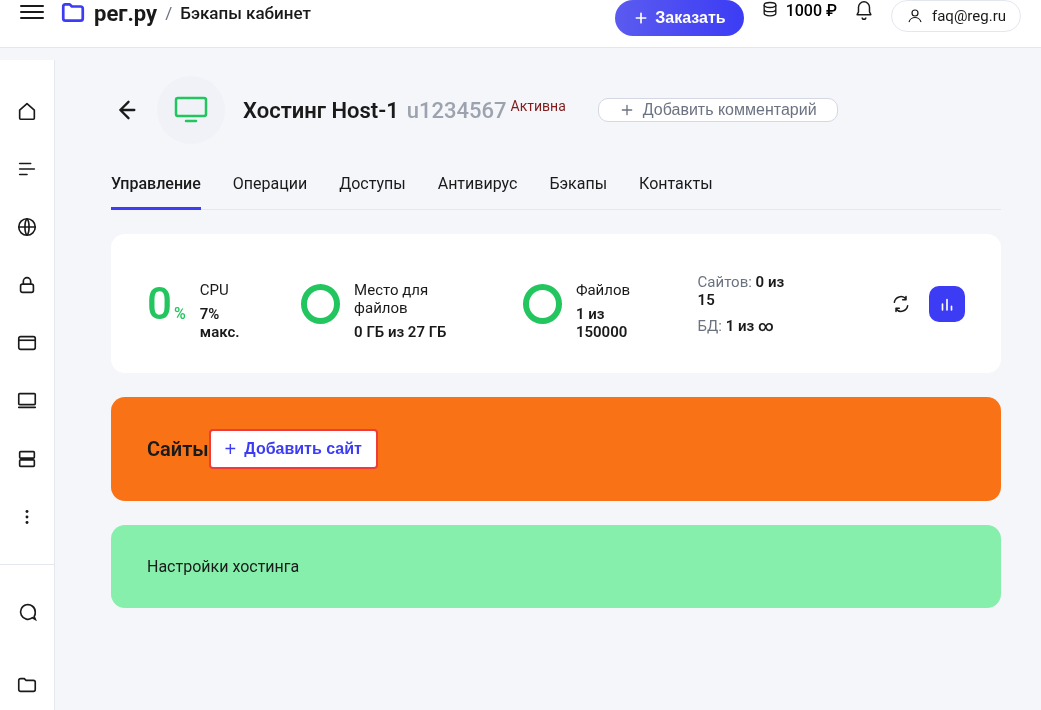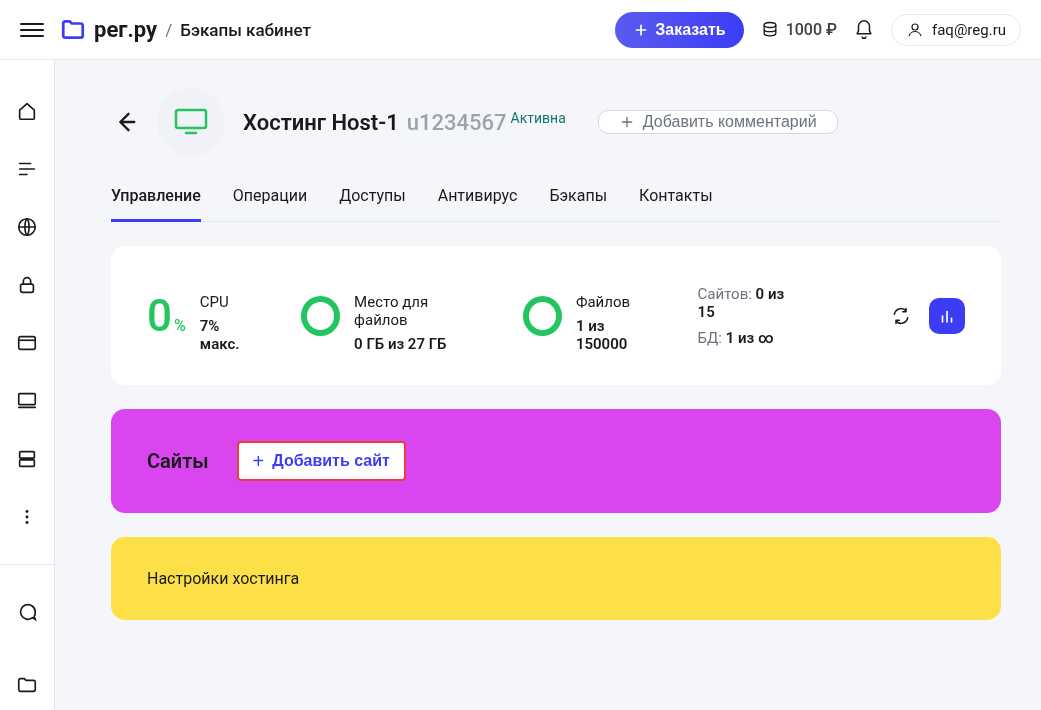--- a/index.html
+++ b/index.html
@@ -7,23 +7,23 @@
     font-family: -apple-system, BlinkMacSystemFont, "Segoe UI", Roboto, Arial, sans-serif;
     background: #f5f6fa;
     color: #1a1a1a;
     width: 1041px;
     height: 710px;
     overflow: hidden;
   }
   
   .header {
     display: flex;
-    align-items: center;
-    height: 60px;
-    padding: 8px 20px;
+    align-items: flex-start;
+    height: 48px;
+    padding: 0 20px;
     background: #fff;
     border-bottom: 1px solid #e5e7ef;
     gap: 16px;
   }
   .hamburger {
     width: 24px; height: 24px;
     display: flex; flex-direction: column; justify-content: center; gap: 4px;
     cursor: pointer;
   }
   .hamburger span { height: 2px; background: #1a1a1a; border-radius: 1px; }
@@ -31,21 +31,21 @@
   .logo-icon { width: 26px; height: 26px; }
   .logo-slash { color: #6b7280; font-weight: 400; font-size: 17px; }
   .logo-sub { color: #1a1a1a; font-weight: 500; font-size: 17px; }
   .spacer { flex: 1; }
   .order-btn {
     display: flex; align-items: center; gap: 6px;
     background: linear-gradient(90deg,#5b5bf0,#3c3cf5);
     color: #fff; font-weight: 600; font-size: 16px;
     padding: 9px 18px; border: none; border-radius: 22px; cursor: pointer;
   }
-  .balance { display: flex; align-items: center; gap: 6px; font-size: 16px; font-weight: 500; color: #404040; }
+  .balance { display: flex; align-items: center; gap: 6px; font-size: 16px; font-weight: 500; color: #000000; }
   .bell { width: 22px; height: 22px; }
   .acct-chip {
     display: flex; align-items: center; gap: 8px;
     border: 1px solid #e5e7ef; border-radius: 20px;
     padding: 6px 14px; font-size: 15px; cursor: pointer;
   }
   
   .sidebar {
     position: absolute; left: 0; top: 60px; bottom: 0;
     width: 55px; background: #fff; border-right: 1px solid #e5e7ef;
@@ -62,21 +62,21 @@
   .page-head { display: flex; align-items: center; gap: 18px; }
   .back-btn { width: 28px; height: 28px; cursor: pointer; }
   .host-icon-wrap {
     width: 68px; height: 68px; border-radius: 50%;
     background: #f0f2f8; display: flex; align-items: center; justify-content: center;
   }
   .host-icon { width: 34px; height: 28px; }
   .head-text { display: flex; flex-direction: row; gap: 4px; }
   .title-row { display: flex; align-items: baseline; gap: 8px; font-size: 22px; font-weight: 600; }
   .title-id { color: #9ca3af; font-weight: 500; }
-  .status { color: #0f766e; font-size: 14px; }
+  .status { color: #7f1d1d; font-size: 14px; }
   .comment-btn {
     margin-left: 14px;
     display: flex; align-items: center; gap: 8px;
     border: 1px solid #d5d8e4; background: #fff;
     color: #6b7280; font-size: 16px;
     padding: 2px 20px; border-radius: 10px; cursor: pointer;
   }
   
   .tabs {
     display: flex; gap: 32px; margin-top: 30px;
@@ -109,34 +109,34 @@
   .kv-row { color: #6b7280; }
   .kv-row b { color: #1a1a1a; font-weight: 600; }
   .action-icons { display: flex; gap: 10px; align-items: center; }
   .round-icon {
     width: 36px; height: 36px; border-radius: 10px;
     display: flex; align-items: center; justify-content: center; cursor: pointer;
   }
   .round-icon.filled { background: #3c3cf5; }
   
   .sites-card {
-    background: #d946ef; border-radius: 14px; margin-top: 24px;
-    padding: 32px 36px; display: flex; align-items: center; gap: 28px;
+    background: #f97316; border-radius: 14px; margin-top: 24px;
+    padding: 32px 36px; display: flex; align-items: center; 
   }
   .sites-title { font-size: 20px; font-weight: 600; }
   .add-site-btn {
     display: flex; align-items: center; gap: 8px;
     border: 2.5px solid #ef3b3b; background: #fff;
     color: #3c3cf5; font-weight: 600; font-size: 16px;
     padding: 8px 14px; border-radius: 4px; cursor: pointer;
   }
   .add-site-btn .plus { color: #3c3cf5; font-size: 20px; font-weight: 400; line-height: 1;}
   
   .settings-card {
-    background: #fde047; border-radius: 14px; margin-top: 24px;
+    background: #86efac; border-radius: 14px; margin-top: 24px;
     padding: 32px 36px; font-size: 16px;
   }
 </style>
 </head>
 <body>
 
 <div class="header">
   <div class="hamburger">
     <span></span>
       <span></span>

